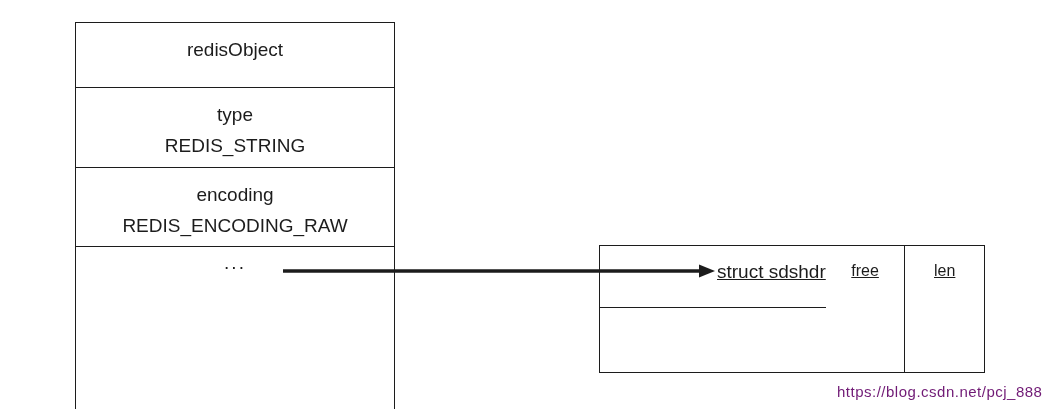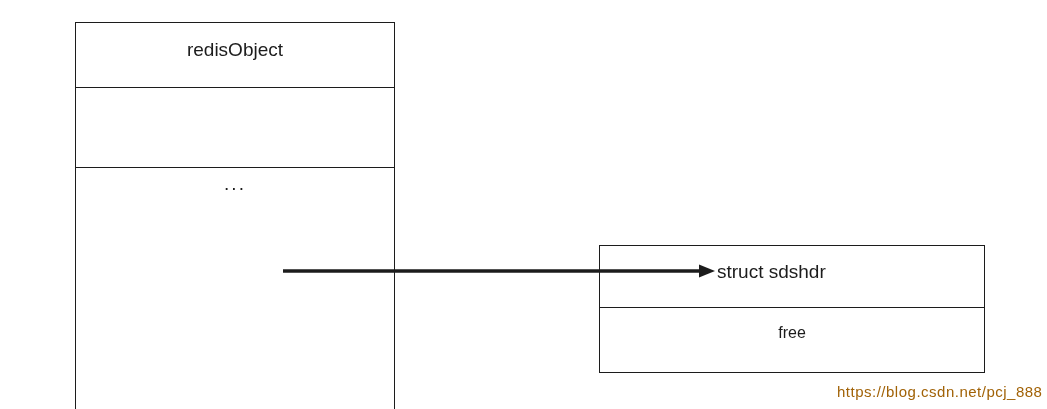--- a/index.html
+++ b/index.html
@@ -47,21 +47,22 @@
   
   .rtable {
     position: absolute;
     left: 599px;
     top: 245px;
     width: 386px;
     height: 128px;
     border: 1.5px solid #1c1c1c;
     box-sizing: border-box;
     display: flex;
-    flex-direction: column;
+    flex-direction: row;
+    text-decoration: underline;
   }
   .rheader {
     box-sizing: border-box;
     height: 62px;
     border-bottom: 1.5px solid #1c1c1c;
     font-size: 19px;
     line-height: 31px;
     padding-top: 10px;
     padding-left: 117px;
   }
@@ -88,49 +89,56 @@
     width: 436px;
     height: 18px;
   }
 
   
   .watermark {
     position: absolute;
     left: 837px;
     top: 383px;
     font-size: 15px;
-    color: #a16207;
+    color: #701a75;
     letter-spacing: 0.5px;
     white-space: nowrap;
     text-align: center;
   }
 </style>
 </head>
 <body>
 
 <div class="canvas">
 
   <div class="ltable">
     <div class="lrow h65">
       <div>redisObject</div>
     </div>
     <div class="lrow h80">
+      <div>type</div>
+      <div>REDIS_STRING</div>
+    </div>
+    <div class="lrow h79">
+      <div>encoding</div>
+      <div>REDIS_ENCODING_RAW</div>
     </div>
     <div class="lrow row-dots">
       <div>...</div>
     </div>
   </div>
 
   <svg class="arrow-svg" viewBox="0 0 436 18" xmlns="http://www.w3.org/2000/svg">
     <line x1="2" y1="9" x2="419" y2="9" stroke="#1c1c1c" stroke-width="3.5"></line>
     <polygon points="418,2.5 434,9 418,15.5" fill="#1c1c1c"></polygon>
   </svg>
 
   <div class="rtable">
     <div class="rheader">struct sdshdr</div>
     <div class="rcells">
       <div class="rcell">free</div>
+      <div class="rcell">len</div>
     </div>
   </div>
 
   <div class="watermark">https://blog.csdn.net/pcj_888</div>
 
 </div>
 
 </body></html>

